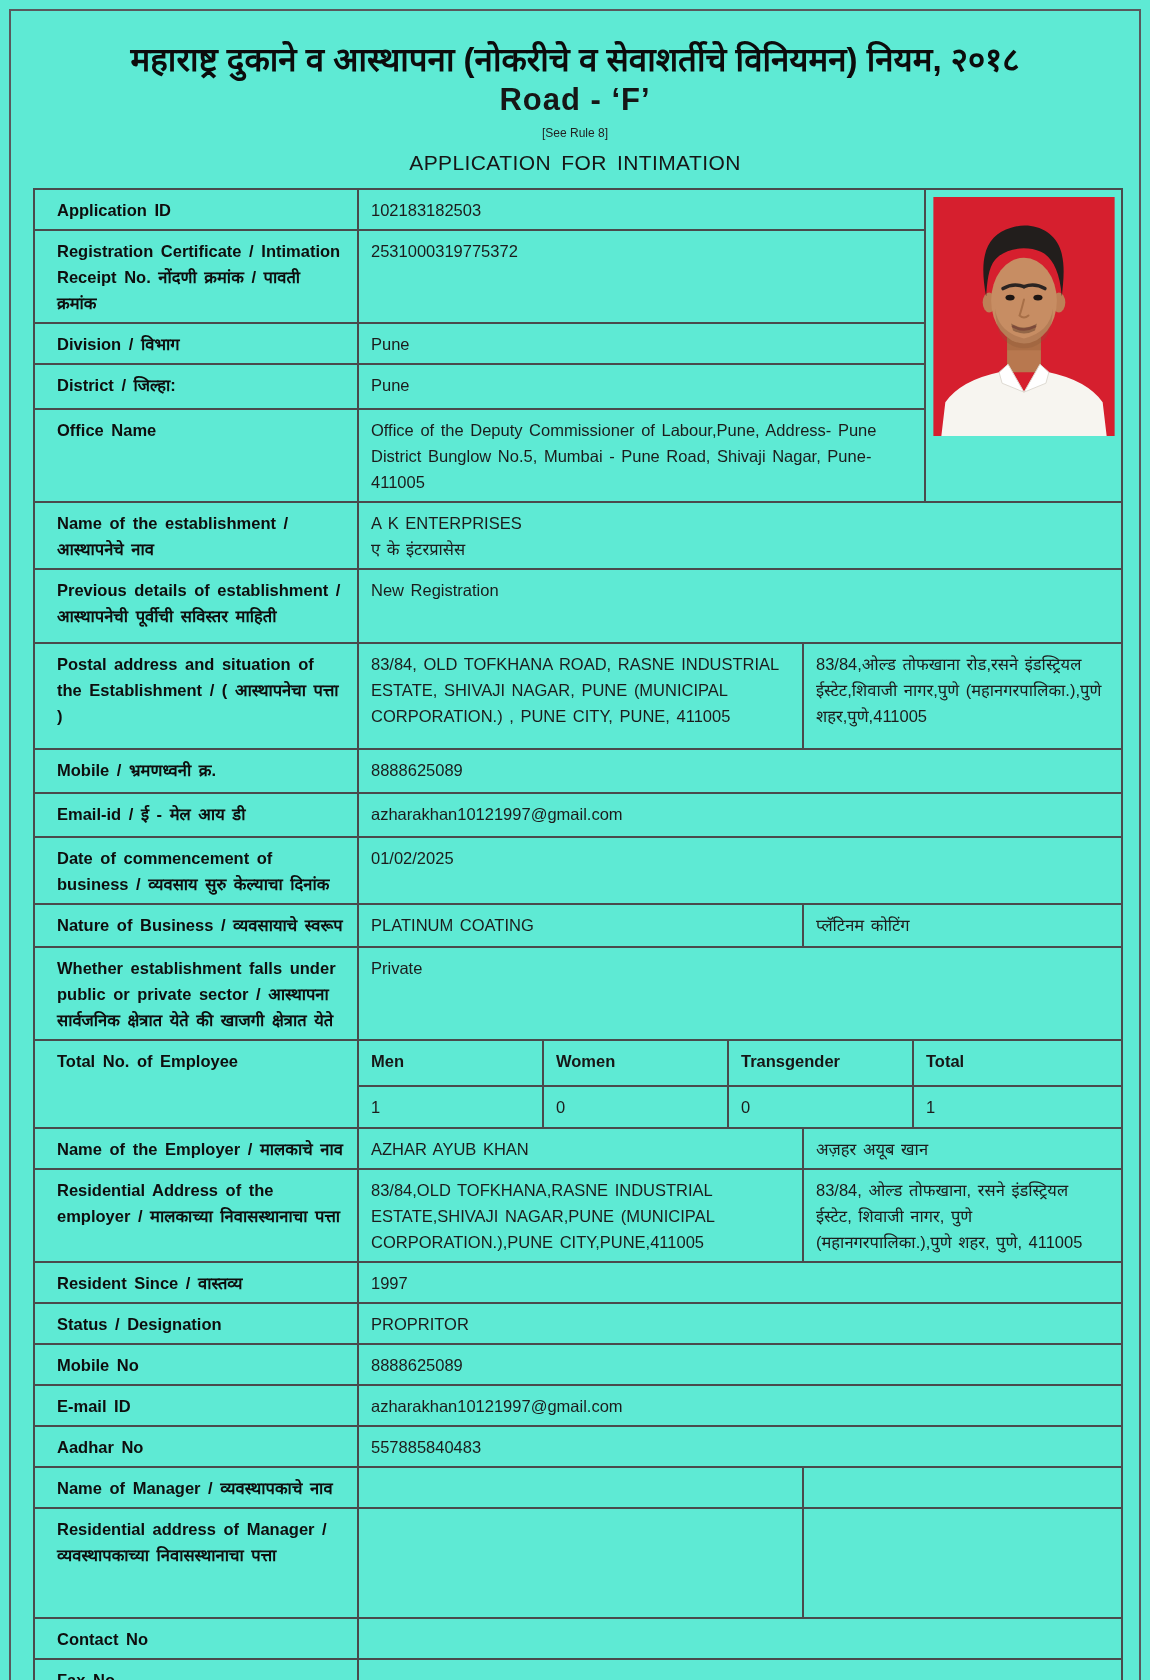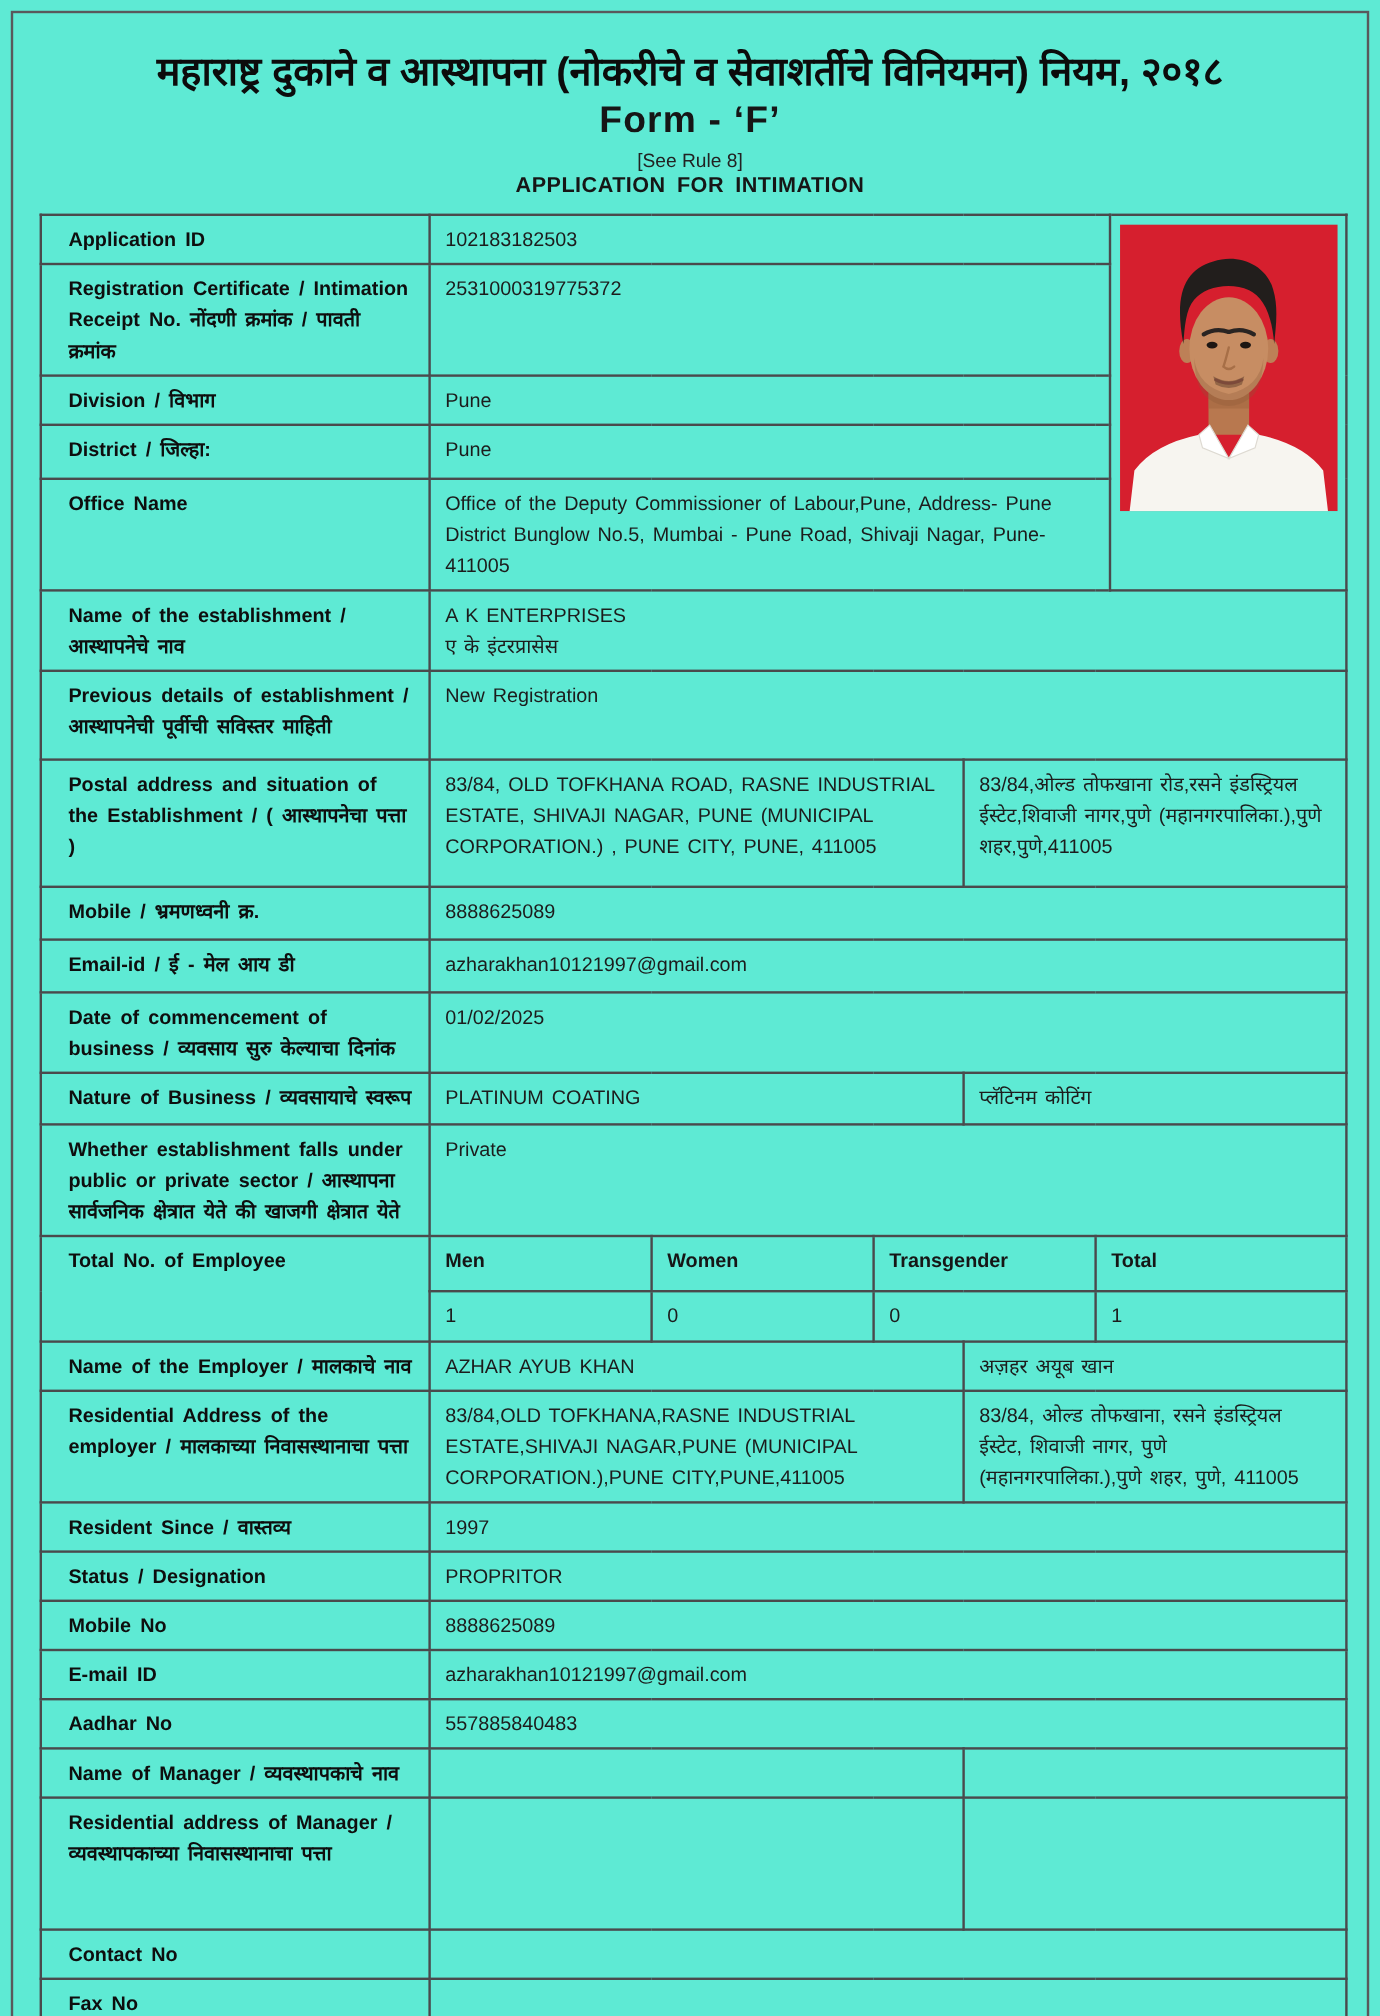--- a/index.html
+++ b/index.html
@@ -4,41 +4,41 @@
 <style>
   * { box-sizing: border-box; margin: 0; padding: 0; }
   html, body { width: 1150px; height: 1680px; overflow: hidden; background: #ffffff;
     font-family: "Liberation Sans", "DejaVu Sans", sans-serif; color: #161616; }
   .page { position: relative; width: 1150px; height: 1680px; background: #5eead4; }
   .frame { position: absolute; left: 9px; top: 9px; right: 9px; bottom: -6px;
     border: 2px solid #59595c; }
   .header { text-align: center; padding-top: 28px; }
   .title-mr { font-size: 33px; font-weight: 700; line-height: 42px; color: #0c0c0c; }
   .title-form { font-size: 31px; font-weight: 700; line-height: 38px; letter-spacing: 1px; }
-  .rule-ref { font-size: 16px; margin-top: 7px; color: #222; }
-  .app-title { font-size: 18px; font-weight: 700; margin-top: 0; letter-spacing: 0.4px; word-spacing: 4px; }
+  .rule-ref { font-size: 12px; margin-top: 7px; color: #222; }
+  .app-title { font-size: 21px; font-weight: 400; margin-top: 11px; letter-spacing: 0.4px; word-spacing: 4px; }
   table.form-table { border-collapse: collapse; table-layout: fixed;
     width: 1088px; margin: 13px 0 0 22px; }
   td { border: 2px solid #4a4a4c; vertical-align: top; padding: 7px 12px 6px 12px;
     font-size: 16.5px; line-height: 26px; overflow: hidden; }
   td.lbl { font-weight: 700; word-spacing: 3px; color: #0e0e0e; padding-left: 22px; }
   td.val { font-weight: 400; word-spacing: 2px; color: #1c1c1c; }
   td.subhead { font-weight: 700; word-spacing: 2px; margin-top: 35px; }
   td.photo-cell { padding: 7px 0 0 0; text-align: center; vertical-align: top; }
   .photo-img { display: inline-block; width: 182px; height: 239px; }
 </style>
 </head>
 <body>
 
 <div class="page">
   <div class="frame">
 
     <div class="header">
       <div class="title-mr">महाराष्ट्र दुकाने व आस्थापना (नोकरीचे व सेवाशर्तीचे विनियमन) नियम, २०१८</div>
-      <div class="title-form">Form - ‘F’</div>
+      <div class="title-form">Road - ‘F’</div>
       <div class="rule-ref">[See Rule 8]</div>
       <div class="app-title">APPLICATION FOR INTIMATION</div>
     </div>
 
     <table class="form-table">
       <colgroup>
         <col style="width:324px">
           <col style="width:185px">
           <col style="width:185px">
         <col style="width:75px">

